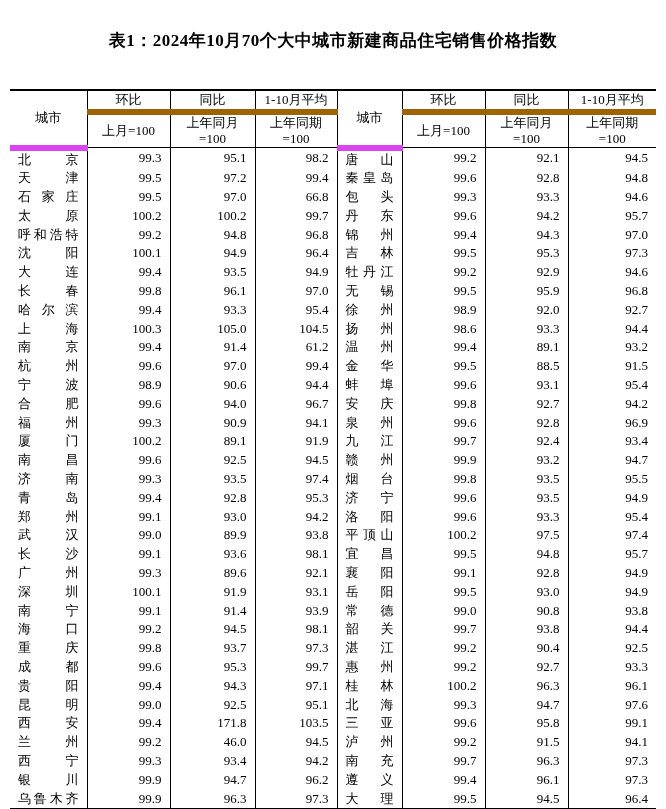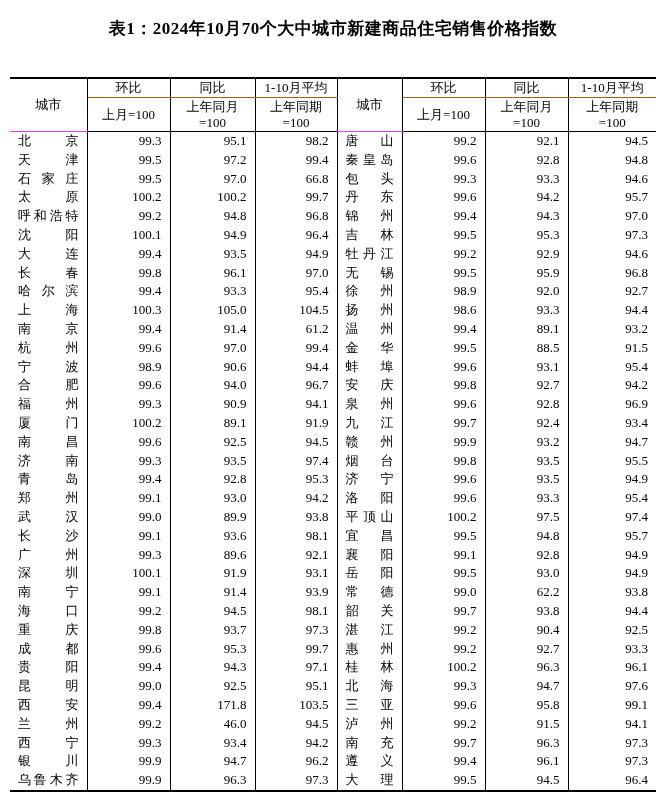--- a/index.html
+++ b/index.html
@@ -4,21 +4,21 @@
 <style>
   * { box-sizing: border-box; }
   html, body { margin: 0; padding: 0; background: #ffffff; }
   body {
     width: 666px; height: 809px;
     color: #000;
     font-family: "Liberation Serif", "DejaVu Serif", serif;
     overflow: hidden;
   }
   .page-title {
-    margin: 0;
+    margin: 12px;
     padding-top: 18px;
     text-align: center;
     font-size: 17px;
     font-weight: bold;
     line-height: 22px;
     letter-spacing: 0.5px;
   }
   table.price-table {
     border-collapse: collapse;
     table-layout: fixed;
@@ -31,27 +31,27 @@
     padding: 0;
     font-weight: normal;
     overflow: hidden;
     white-space: nowrap;
   }
   th.grp {
     height: 18px;
     font-size: 13px;
     text-align: center;
     vertical-align: middle;
-    border-bottom: 1px solid #a16207;
+    border-bottom: 6px solid #a16207;
   }
   th.cityh {
     font-size: 13px;
     text-align: center;
     vertical-align: middle;
-    border-bottom: 1px solid #d946ef;
+    border-bottom: 6px solid #d946ef;
   }
   tr.subrow th {
     height: 34px;
     font-size: 13px;
     text-align: center;
     vertical-align: middle;
     border-bottom: 1px solid #000;
   }
   tr.subrow th div { line-height: 16px; }
   .bR { border-right: 1px solid #000; }
@@ -360,21 +360,21 @@
         <td class="num bR">93.0</td>
         <td class="num">94.9</td>
       </tr>
       <tr>
         <td class="city bR">南宁</td>
         <td class="num bR">99.1</td>
         <td class="num bR">91.4</td>
         <td class="num bR">93.9</td>
         <td class="city bR">常德</td>
         <td class="num bR">99.0</td>
-        <td class="num bR">62.2</td>
+        <td class="num bR">90.8</td>
         <td class="num">93.8</td>
       </tr>
       <tr>
         <td class="city bR">海口</td>
         <td class="num bR">99.2</td>
         <td class="num bR">94.5</td>
         <td class="num bR">98.1</td>
         <td class="city bR">韶关</td>
         <td class="num bR">99.7</td>
         <td class="num bR">93.8</td>

